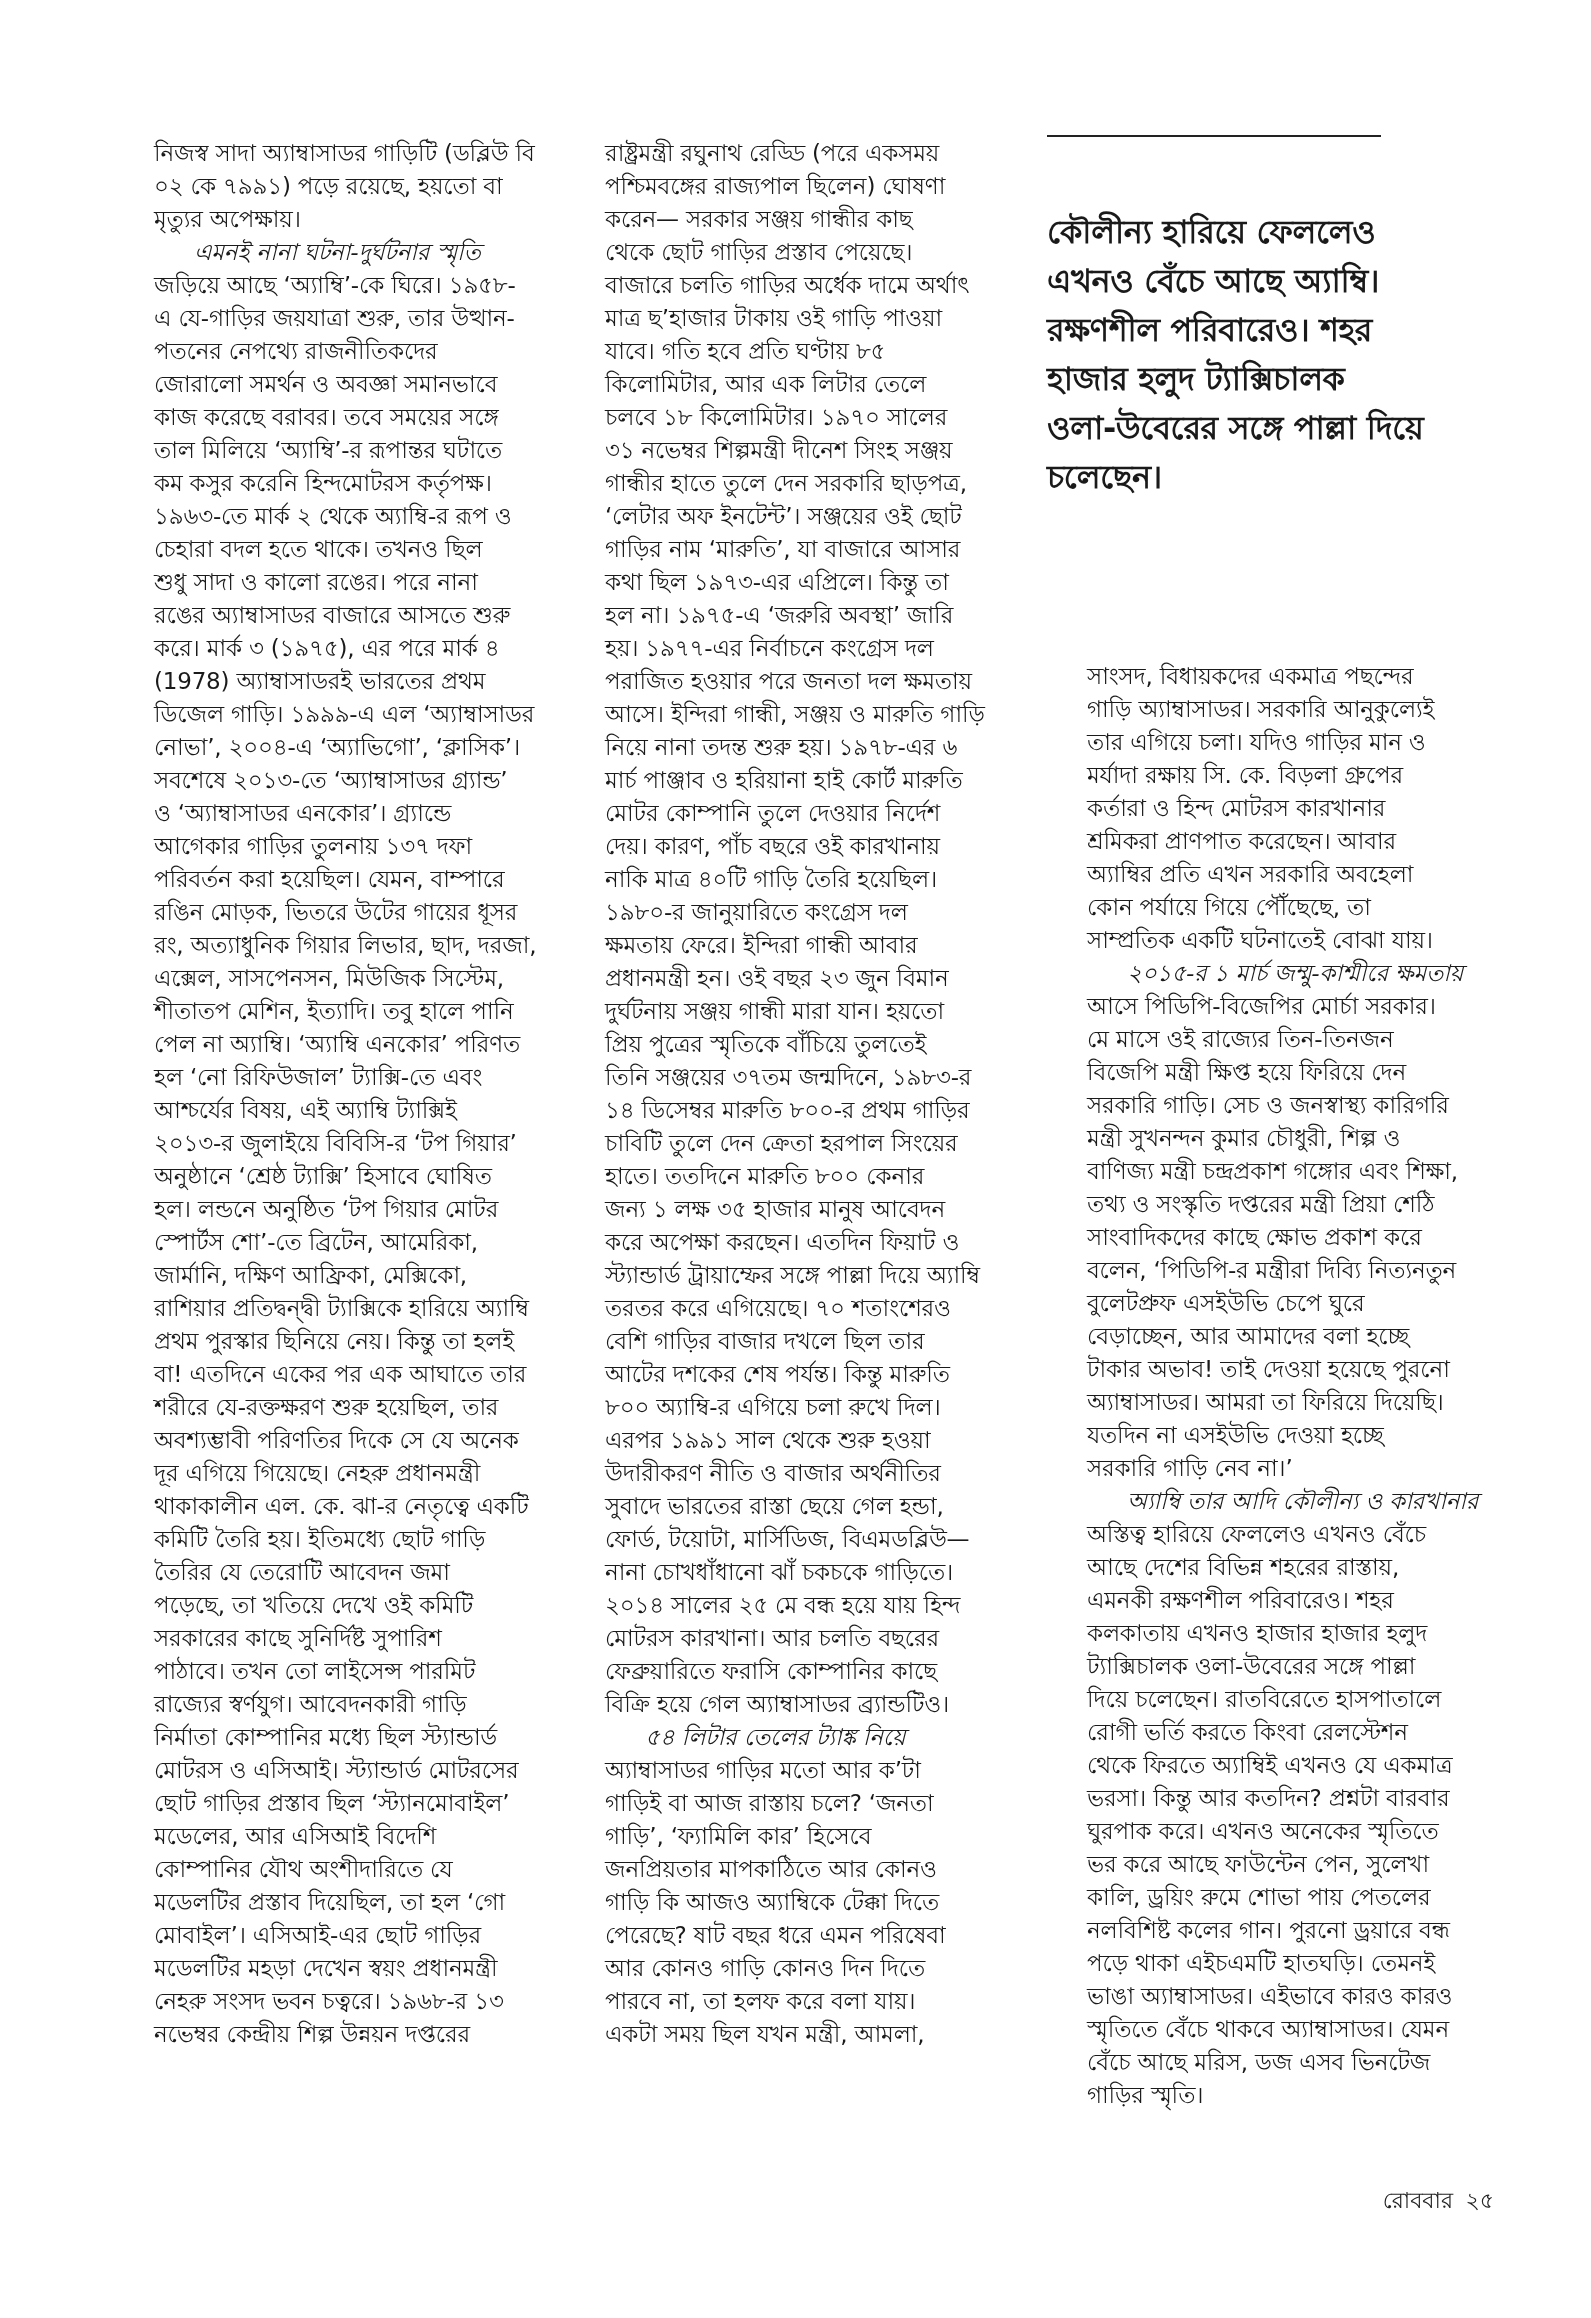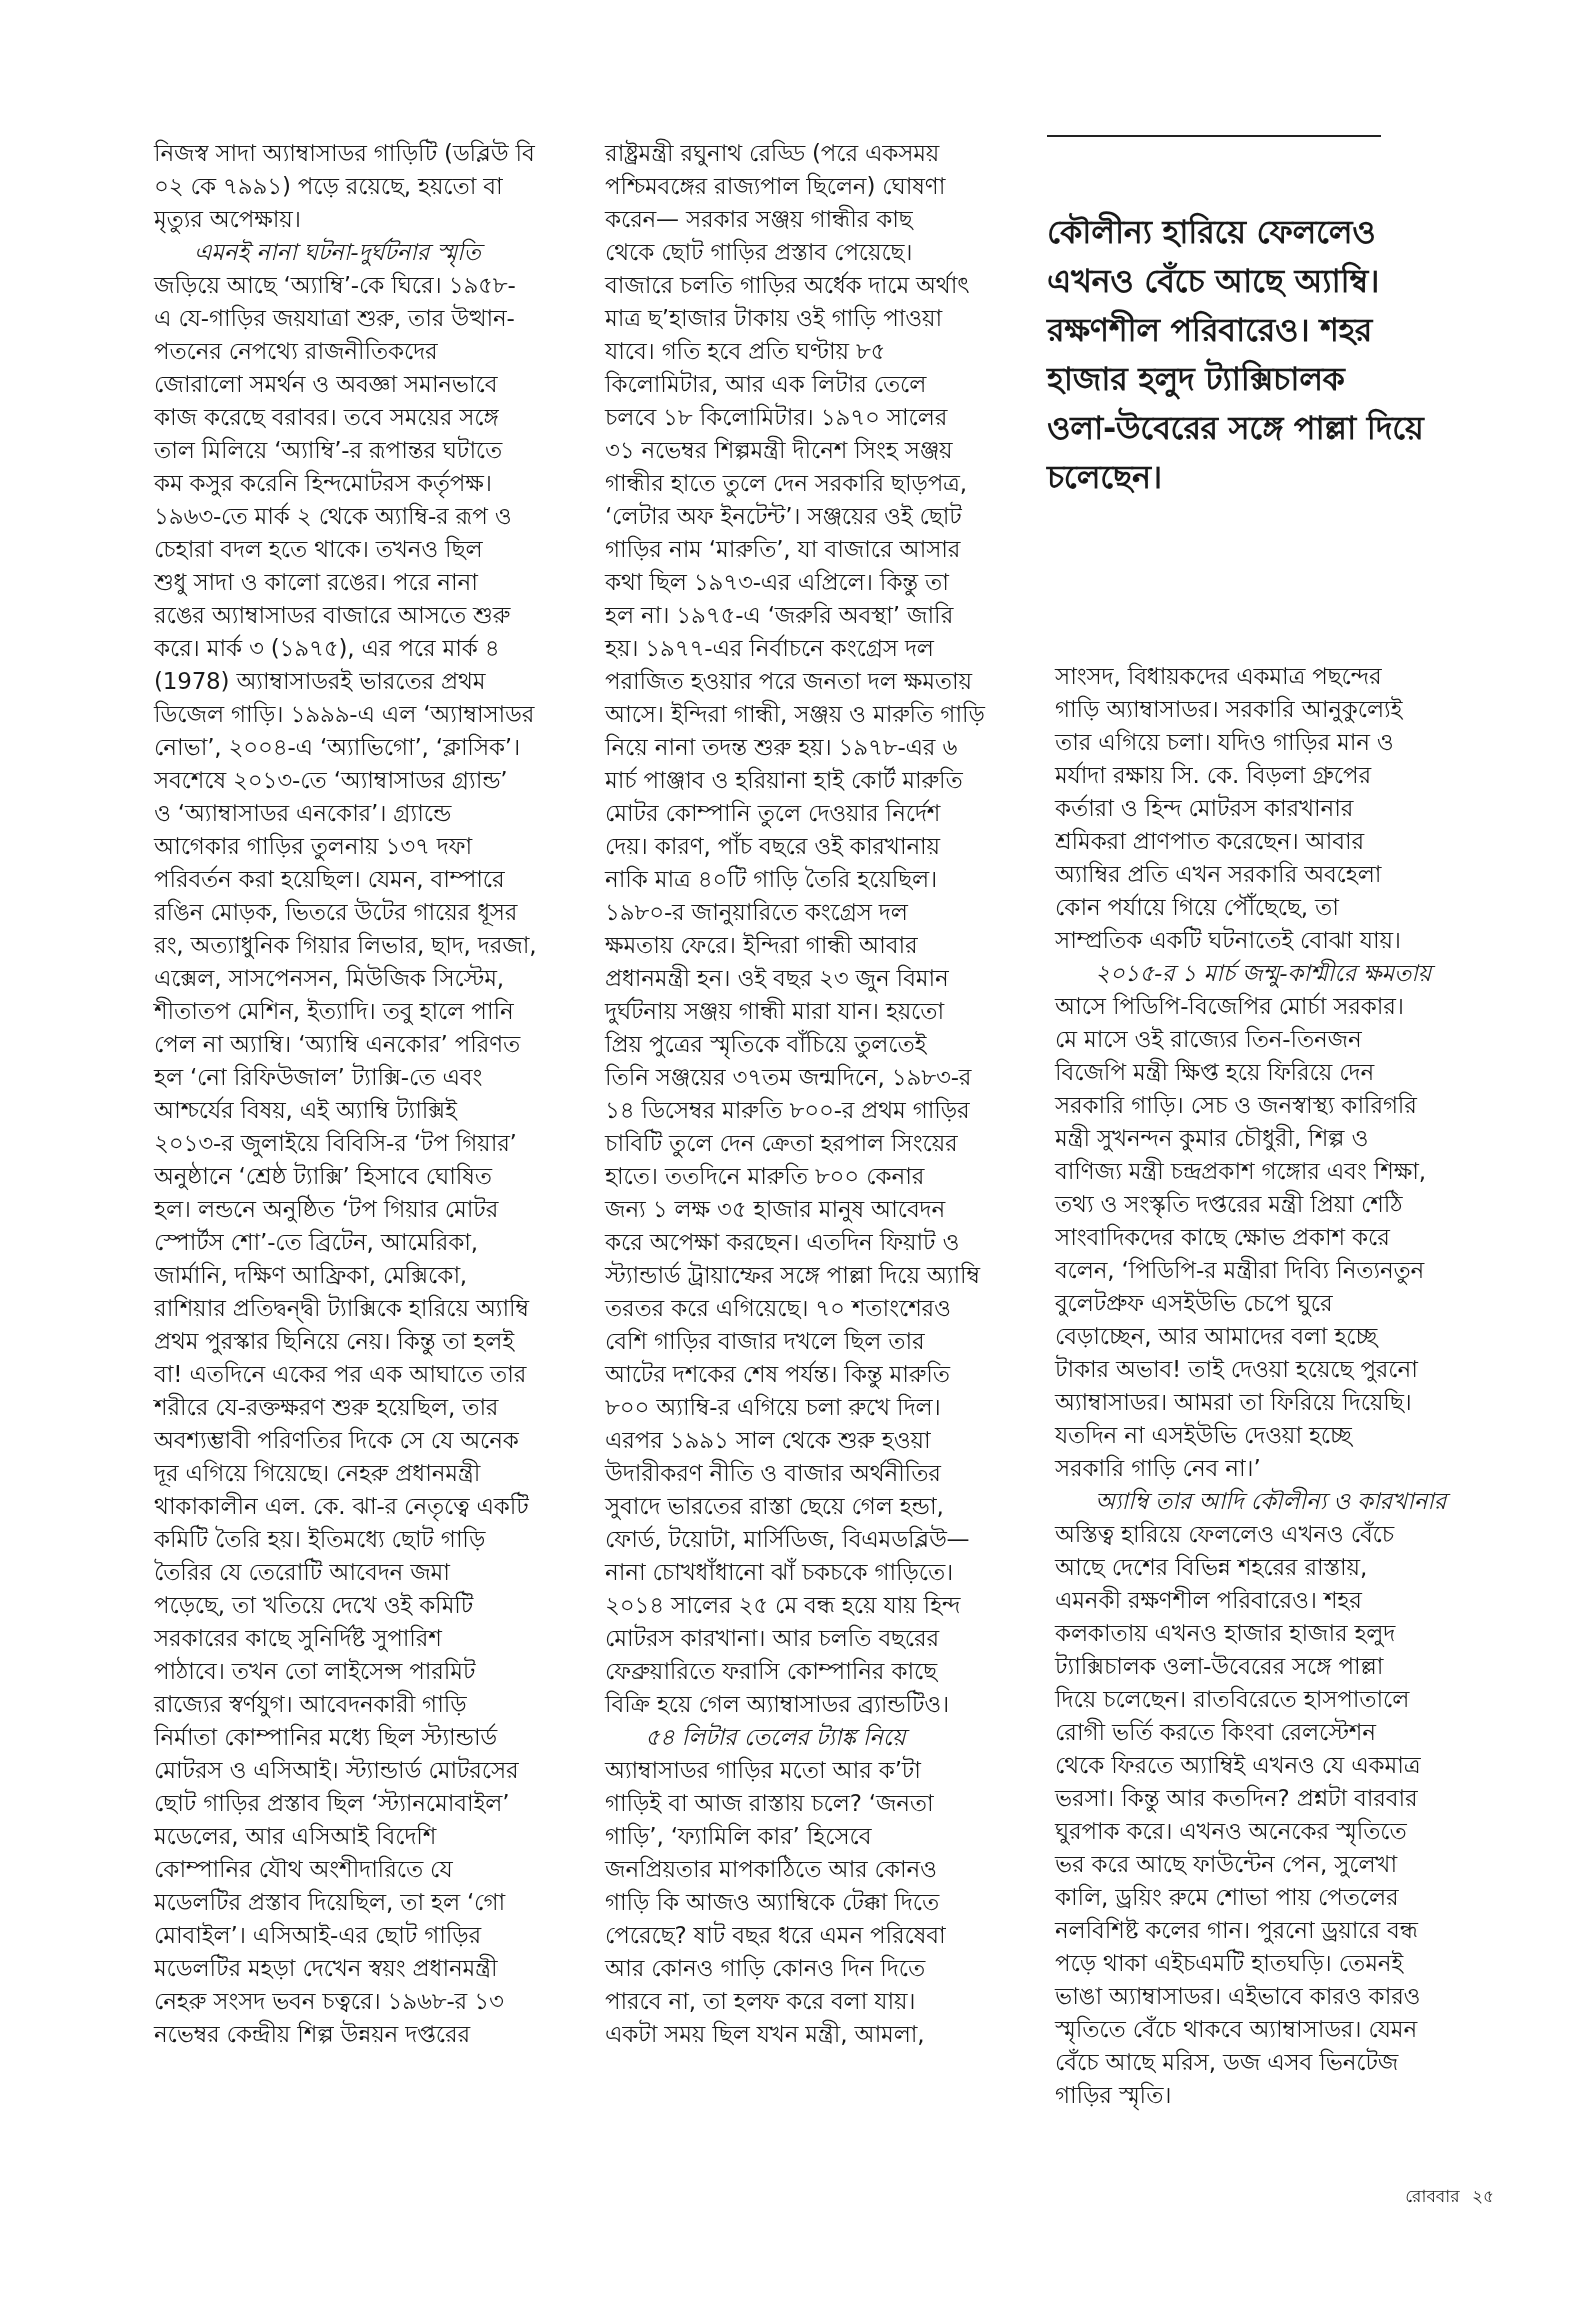--- a/index.html
+++ b/index.html
@@ -7,22 +7,22 @@
          font-family:"DejaVu Sans", "Liberation Sans", sans-serif; color:#1a1a1a; }
   .col { position:absolute; top:137px; }
   .col-left { left:154px; width:393px; }
   .col-mid { left:593px; width:400px;margin-left:12px; }
   .col-right { left:1055px; width:431px; }
   .line { font-size:23px; line-height:33px; height:33px; white-space:nowrap; letter-spacing:-0.2px; }
   .indent { padding-left:40px;font-style:italic; }
   .rule { position:absolute; left:1047px; top:135px; width:334px; height:2.3px; background:#222; }
   .pull { position:absolute; left:1047px; top:208px; width:431px; }
   .pull .pline { font-size:32px; font-weight:bold; line-height:49px; height:49px; white-space:nowrap; letter-spacing:-0.4px; }
-  .col-right-body { top:660px; }
-  .folio { position:absolute; right:97px; top:2183px; font-size:17px; color:#222; white-space:nowrap; }
+  .col-right-body { top:660px;margin-left:32px; }
+  .folio { position:absolute; right:97px; top:2183px; font-size:22px; color:#222; white-space:nowrap; }
   .folio span { margin-left:12.3px; }
 </style>
 </head>
 <body>
 
 <div>
   <div class="col col-left" id="col-left">
       <div class="line">নিজস্ব সাদা অ্যাম্বাসাডর গাড়িটি (ডব্লিউ বি</div>
       <div class="line">০২ কে ৭৯৯১) পড়ে রয়েছে, হয়তো বা</div>
       <div class="line">মৃত্যুর অপেক্ষায়।</div>

